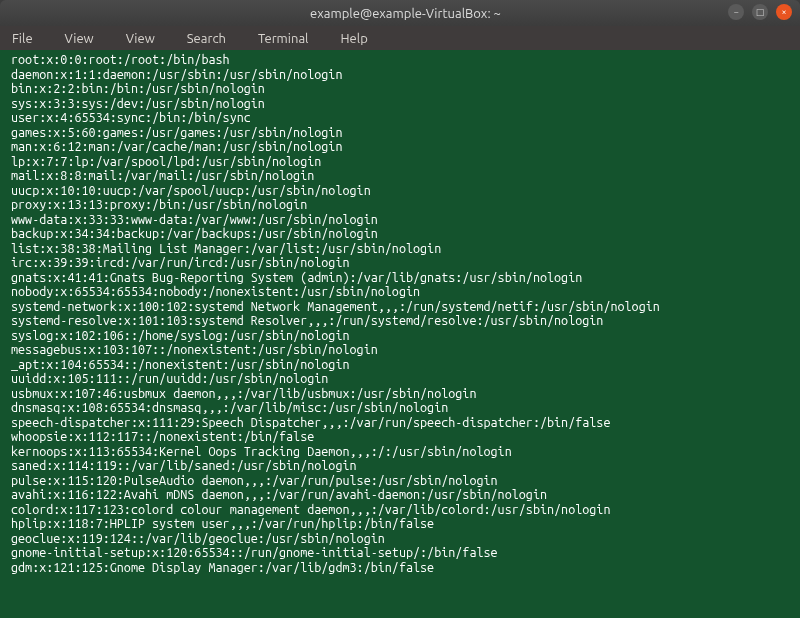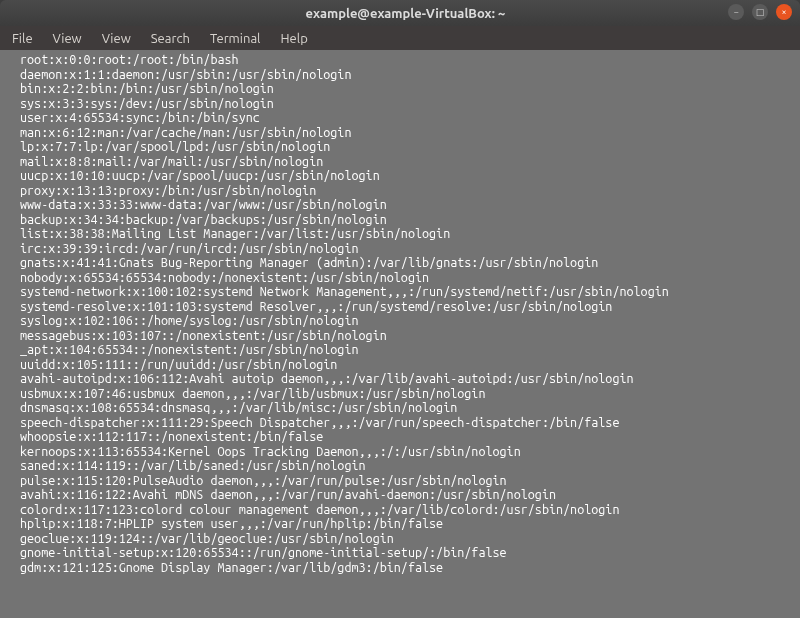--- a/index.html
+++ b/index.html
@@ -16,21 +16,21 @@
     display: flex;
     align-items: center;
     justify-content: center;
     position: relative;
     border-top-left-radius: 6px;
     border-top-right-radius: 6px;
   }
   .titlebar-title {
     color: #dcdcdc;
     font-size: 13px;
-    font-weight: bold;
+    font-weight: normal;
     margin-left: 11px;
   }
   .window-controls {
     position: absolute;
     right: 8px;
     top: 4px;
     display: flex;
     gap: 8px;
   }
   .win-btn {
@@ -45,32 +45,32 @@
     color: #ccc;
     cursor: pointer;
   }
   .win-btn.close { background: #e95420; color: #fff; }
   .menubar {
     height: 24px;
     background: #3f3b3b;
     display: flex;
     align-items: center;
     padding: 0 6px;
-    gap: 8px;
+    gap: 20px;
   }
   .menu-item {
     color: #d8d4cf;
     font-size: 13px;
     padding: 2px 6px;
     cursor: pointer;
   }
   .terminal {
-    background: #737373;
+    background: #14532d;
     height: calc(618px - 26px - 24px);
-    padding: 2px 20px;
+    padding: 2px 11px;
     overflow: hidden;
   }
   .term-line {
     color: #ffffff;
     font-family: "Ubuntu Mono", "DejaVu Sans Mono", monospace;
     font-size: 12.6px;
     line-height: 14.5px;
     white-space: pre;
   }
 </style>
@@ -94,38 +94,38 @@
   <div class="menu-item">Terminal</div>
   <div class="menu-item">Help</div>
 </div>
 
 <div class="terminal" id="terminal">
     <div class="term-line">root:x:0:0:root:/root:/bin/bash</div>
     <div class="term-line">daemon:x:1:1:daemon:/usr/sbin:/usr/sbin/nologin</div>
     <div class="term-line">bin:x:2:2:bin:/bin:/usr/sbin/nologin</div>
     <div class="term-line">sys:x:3:3:sys:/dev:/usr/sbin/nologin</div>
     <div class="term-line">user:x:4:65534:sync:/bin:/bin/sync</div>
+    <div class="term-line">games:x:5:60:games:/usr/games:/usr/sbin/nologin</div>
     <div class="term-line">man:x:6:12:man:/var/cache/man:/usr/sbin/nologin</div>
     <div class="term-line">lp:x:7:7:lp:/var/spool/lpd:/usr/sbin/nologin</div>
     <div class="term-line">mail:x:8:8:mail:/var/mail:/usr/sbin/nologin</div>
     <div class="term-line">uucp:x:10:10:uucp:/var/spool/uucp:/usr/sbin/nologin</div>
     <div class="term-line">proxy:x:13:13:proxy:/bin:/usr/sbin/nologin</div>
     <div class="term-line">www-data:x:33:33:www-data:/var/www:/usr/sbin/nologin</div>
     <div class="term-line">backup:x:34:34:backup:/var/backups:/usr/sbin/nologin</div>
     <div class="term-line">list:x:38:38:Mailing List Manager:/var/list:/usr/sbin/nologin</div>
     <div class="term-line">irc:x:39:39:ircd:/var/run/ircd:/usr/sbin/nologin</div>
-    <div class="term-line">gnats:x:41:41:Gnats Bug-Reporting Manager (admin):/var/lib/gnats:/usr/sbin/nologin</div>
+    <div class="term-line">gnats:x:41:41:Gnats Bug-Reporting System (admin):/var/lib/gnats:/usr/sbin/nologin</div>
     <div class="term-line">nobody:x:65534:65534:nobody:/nonexistent:/usr/sbin/nologin</div>
     <div class="term-line">systemd-network:x:100:102:systemd Network Management,,,:/run/systemd/netif:/usr/sbin/nologin</div>
     <div class="term-line">systemd-resolve:x:101:103:systemd Resolver,,,:/run/systemd/resolve:/usr/sbin/nologin</div>
     <div class="term-line">syslog:x:102:106::/home/syslog:/usr/sbin/nologin</div>
     <div class="term-line">messagebus:x:103:107::/nonexistent:/usr/sbin/nologin</div>
     <div class="term-line">_apt:x:104:65534::/nonexistent:/usr/sbin/nologin</div>
     <div class="term-line">uuidd:x:105:111::/run/uuidd:/usr/sbin/nologin</div>
-    <div class="term-line">avahi-autoipd:x:106:112:Avahi autoip daemon,,,:/var/lib/avahi-autoipd:/usr/sbin/nologin</div>
     <div class="term-line">usbmux:x:107:46:usbmux daemon,,,:/var/lib/usbmux:/usr/sbin/nologin</div>
     <div class="term-line">dnsmasq:x:108:65534:dnsmasq,,,:/var/lib/misc:/usr/sbin/nologin</div>
     <div class="term-line">speech-dispatcher:x:111:29:Speech Dispatcher,,,:/var/run/speech-dispatcher:/bin/false</div>
     <div class="term-line">whoopsie:x:112:117::/nonexistent:/bin/false</div>
     <div class="term-line">kernoops:x:113:65534:Kernel Oops Tracking Daemon,,,:/:/usr/sbin/nologin</div>
     <div class="term-line">saned:x:114:119::/var/lib/saned:/usr/sbin/nologin</div>
     <div class="term-line">pulse:x:115:120:PulseAudio daemon,,,:/var/run/pulse:/usr/sbin/nologin</div>
     <div class="term-line">avahi:x:116:122:Avahi mDNS daemon,,,:/var/run/avahi-daemon:/usr/sbin/nologin</div>
     <div class="term-line">colord:x:117:123:colord colour management daemon,,,:/var/lib/colord:/usr/sbin/nologin</div>
     <div class="term-line">hplip:x:118:7:HPLIP system user,,,:/var/run/hplip:/bin/false</div>

